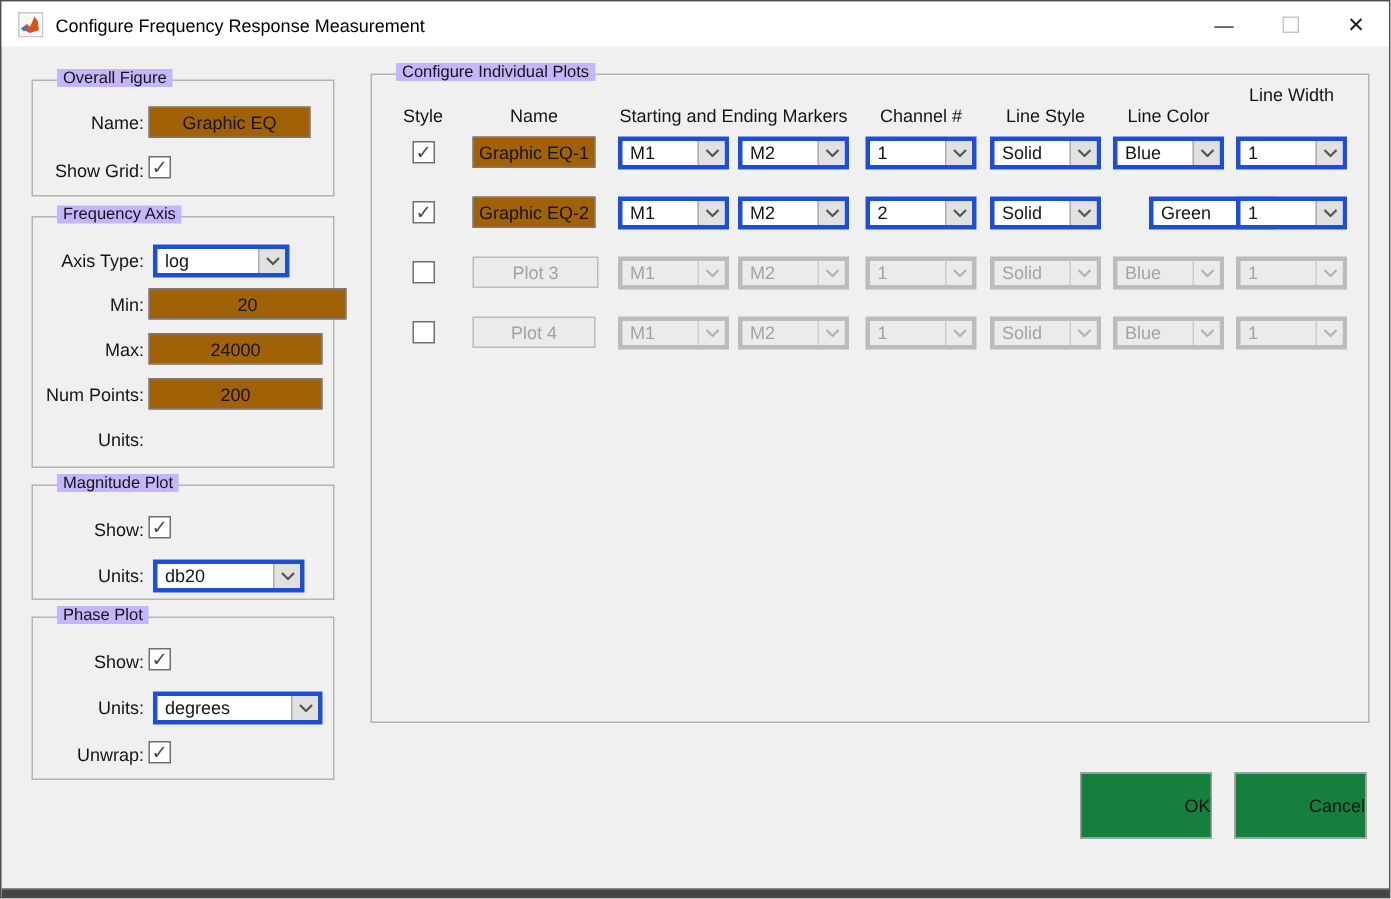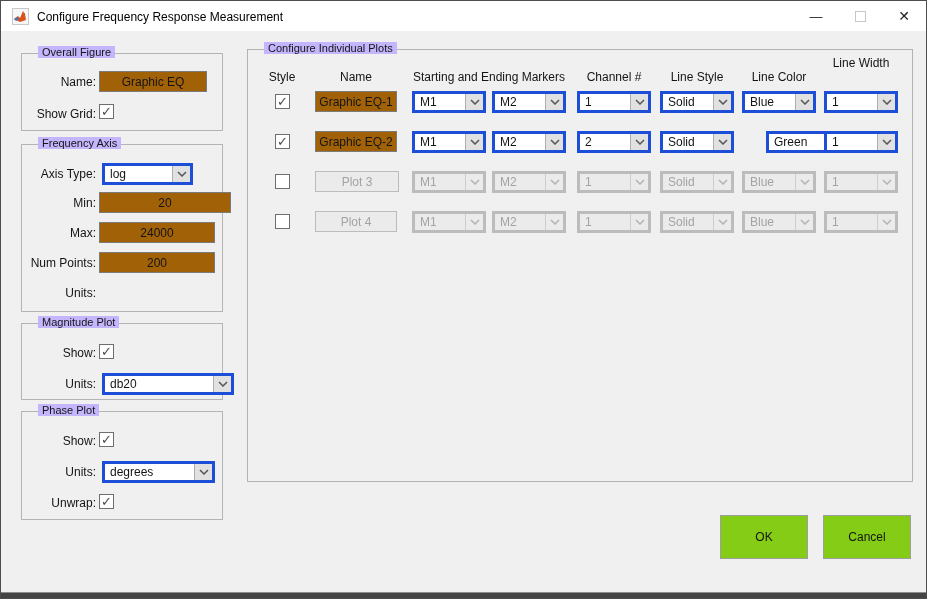--- a/index.html
+++ b/index.html
@@ -41,22 +41,22 @@
   .combo-arrow {
     width:17px; align-self:stretch; background:#e1e1e1; border-left:1px solid #aeaeae;
     display:flex; align-items:center; justify-content:center;
   }
   .combo.off { background:#ebebeb; border-color:#bcbcbc; color:#a3a3a3; }
   .combo.off .combo-arrow { background:#ebebeb; border-left-color:#cdcdcd; }
   .combo.off polyline { stroke:#b3b3b3 !important; }
   .colhead { position:absolute; text-align:center; white-space:nowrap; }
   .btn {
     position:absolute; width:88px; height:44px; box-sizing:border-box;
-    background:#84cc16; border:1px solid #9e9e9e;
-    display:flex; align-items:center; justify-content:center; font-size:12px; color:#141414;
+    background:#15803d; border:1px solid #9e9e9e;
+    display:flex; align-items:center; justify-content:flex-end; font-size:12px; color:#141414;
   }
   #bottom-strip { position:absolute; left:0; right:0; bottom:0; height:5px; background:#444444; border-top:1px solid #8c8c8c; }
 </style>
 </head>
 <body>
 
 <div id="window">
 
   <div id="titlebar">
     <svg id="app-icon" viewBox="0 0 17 17">
@@ -103,21 +103,21 @@
     <span class="flabel" style="top:111px">Num Points:</span>
     <input class="textfield" style="left: 77px; top: 107px; width: 116px;" value="200">
     <span class="flabel" style="top:141px">Units:</span>
   </div>
 
   <div class="group" style="left:20px;top:322px;width:202px;height:77px">
     <span class="legend">Magnitude Plot</span>
     <span class="flabel" style="top:22px">Show:</span>
     <span class="checkbox" style="left:77px;top:20px">✓</span>
     <span class="flabel" style="top:53px">Units:</span>
-    <div class="combo" style="left:80px;top:49px;width:132px">
+    <div class="combo" style="left:80px;top:49px;width:101px">
       <span class="combo-value">db20</span>
       <span class="combo-arrow">
           <svg width="10" height="6" viewBox="0 0 10 6">
             <polyline points="1,1 5,5 9,1" fill="none" stroke="#555" stroke-width="1.5"></polyline>
           </svg>
         </span>
     </div>
   </div>
 
   <div class="group" style="left:20px;top:410px;width:202px;height:109px">

